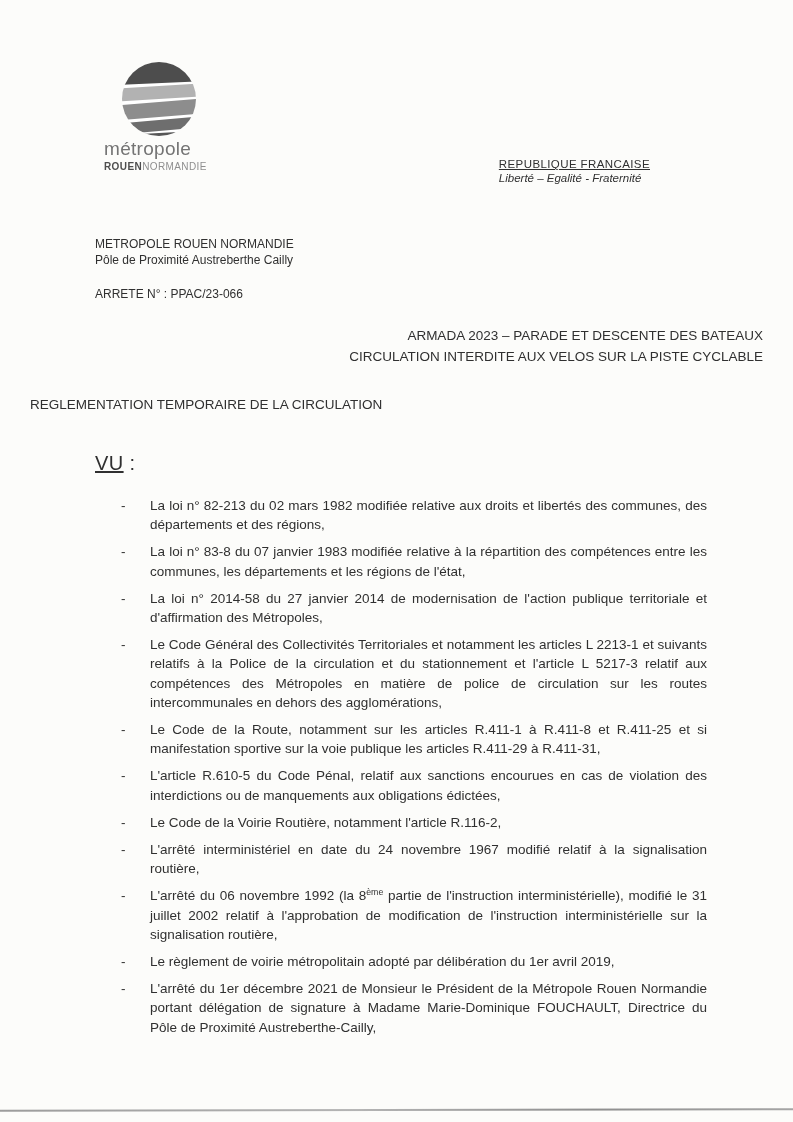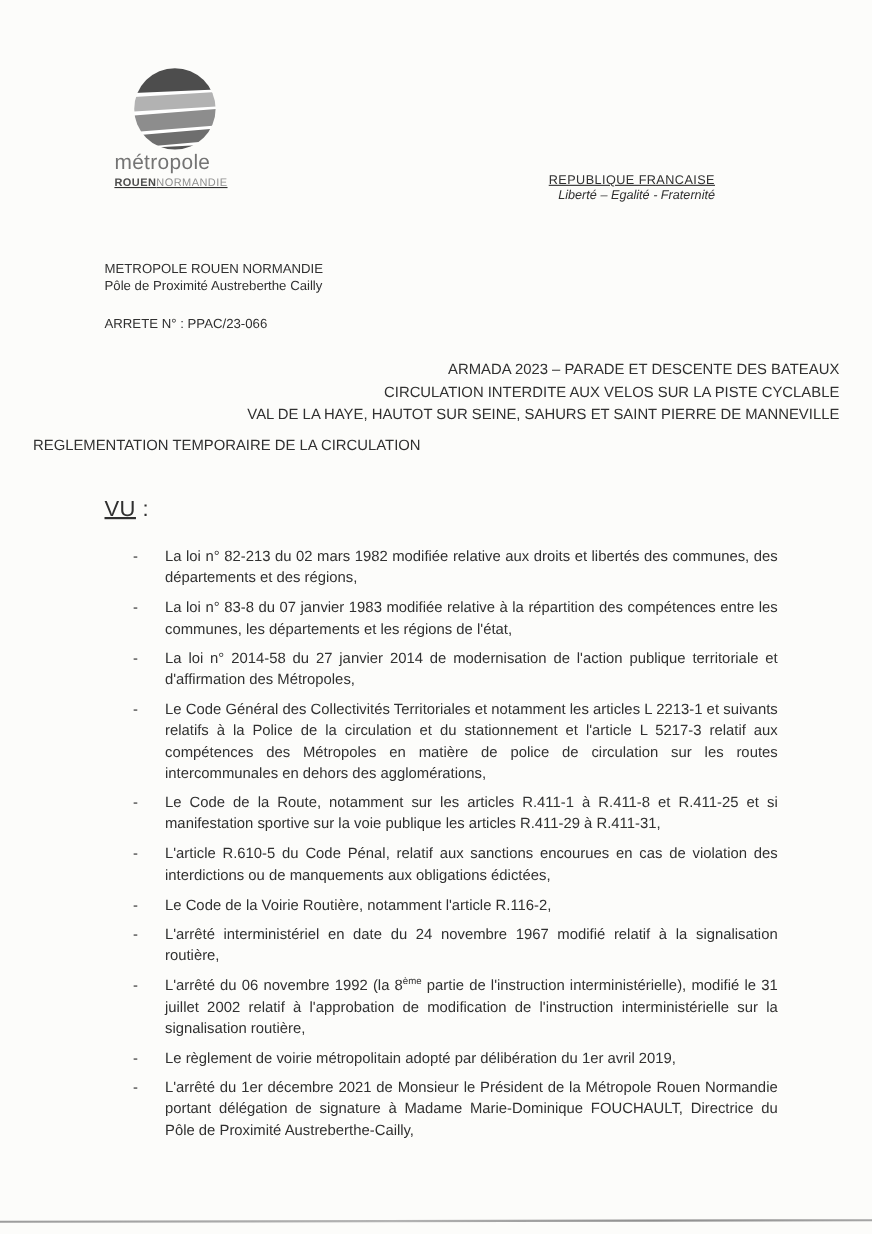--- a/index.html
+++ b/index.html
@@ -15,26 +15,26 @@
   
   .logo { position:absolute; left:104px; top:62px; width:110px; text-align:left; }
   .logo-circle { position:relative; width:74px; height:74px; margin:0 auto; border-radius:50%; overflow:hidden; background:#fff; }
   .band { position:absolute; left:-14px; right:-14px; }
   .b1 { top:-6px;  height:27px; transform:rotate(-2.5deg); }
   .b2 { top:24px;  height:13px; transform:rotate(-3.5deg); }
   .b3 { top:40px;  height:15px; transform:rotate(-4.5deg); }
   .b4 { top:58px;  height:11px; transform:rotate(-5deg); }
   .b5 { top:71px;  height:16px; transform:rotate(-3deg); }
   .logo-word { margin-top:2px; font-size:19px; color:#747474; letter-spacing:0.3px; }
-  .logo-sub  { margin-top:1px; font-size:10px; letter-spacing:0.4px;text-decoration:underline; }
+  .logo-sub  { margin-top:1px; font-size:10px; letter-spacing:0.4px; }
   .logo-city { font-weight:bold; color:#4e4e4e; }
   .logo-region { color:#8e8e8e; }
 
   
-  .republic { position:absolute; top:158px; right:143px; text-align:right; font-size:11.5px; }
+  .republic { position:absolute; top:158px; right:143px; text-align:left; font-size:11.5px; }
   .republic-title { text-decoration:underline; letter-spacing:0.4px; }
   .republic-motto { font-style:italic; margin-top:2px; }
 
   
   .org { position:absolute; left:95px; top:236px; font-size:12px; line-height:16px; }
   .arrete { position:absolute; left:95px; top:287px; font-size:12px; }
 
   
   .titles { position:absolute; left:30px; right:30px; top:326px; text-align:right; font-size:13.5px; line-height:20.6px; }
   .subtitle { position:absolute; left:30px; right:30px; top:397px; text-align:left; font-size:13.5px; }
@@ -78,21 +78,20 @@
   <div class="org">
     <div>METROPOLE ROUEN NORMANDIE</div>
     <div>Pôle de Proximité Austreberthe Cailly</div>
   </div>
 
   <div class="arrete">ARRETE N° : PPAC/23-066</div>
 
   <div class="titles">
     <div>ARMADA 2023 – PARADE ET DESCENTE DES BATEAUX</div>
     <div>CIRCULATION INTERDITE AUX VELOS SUR LA PISTE CYCLABLE</div>
-    <div>VAL DE LA HAYE, HAUTOT SUR SEINE, SAHURS ET SAINT PIERRE DE MANNEVILLE</div>
   </div>
 
   <div class="subtitle">REGLEMENTATION TEMPORAIRE DE LA CIRCULATION</div>
 
   <div class="vu"><span class="vu-underlined">VU</span><span> :</span></div>
 
   <div class="vu-list">
       <div class="vu-item">
         <span class="dash">-</span>
         <p>La loi n° 82-213 du 02 mars 1982 modifiée relative aux droits et libertés des communes, des départements et des régions,</p>

